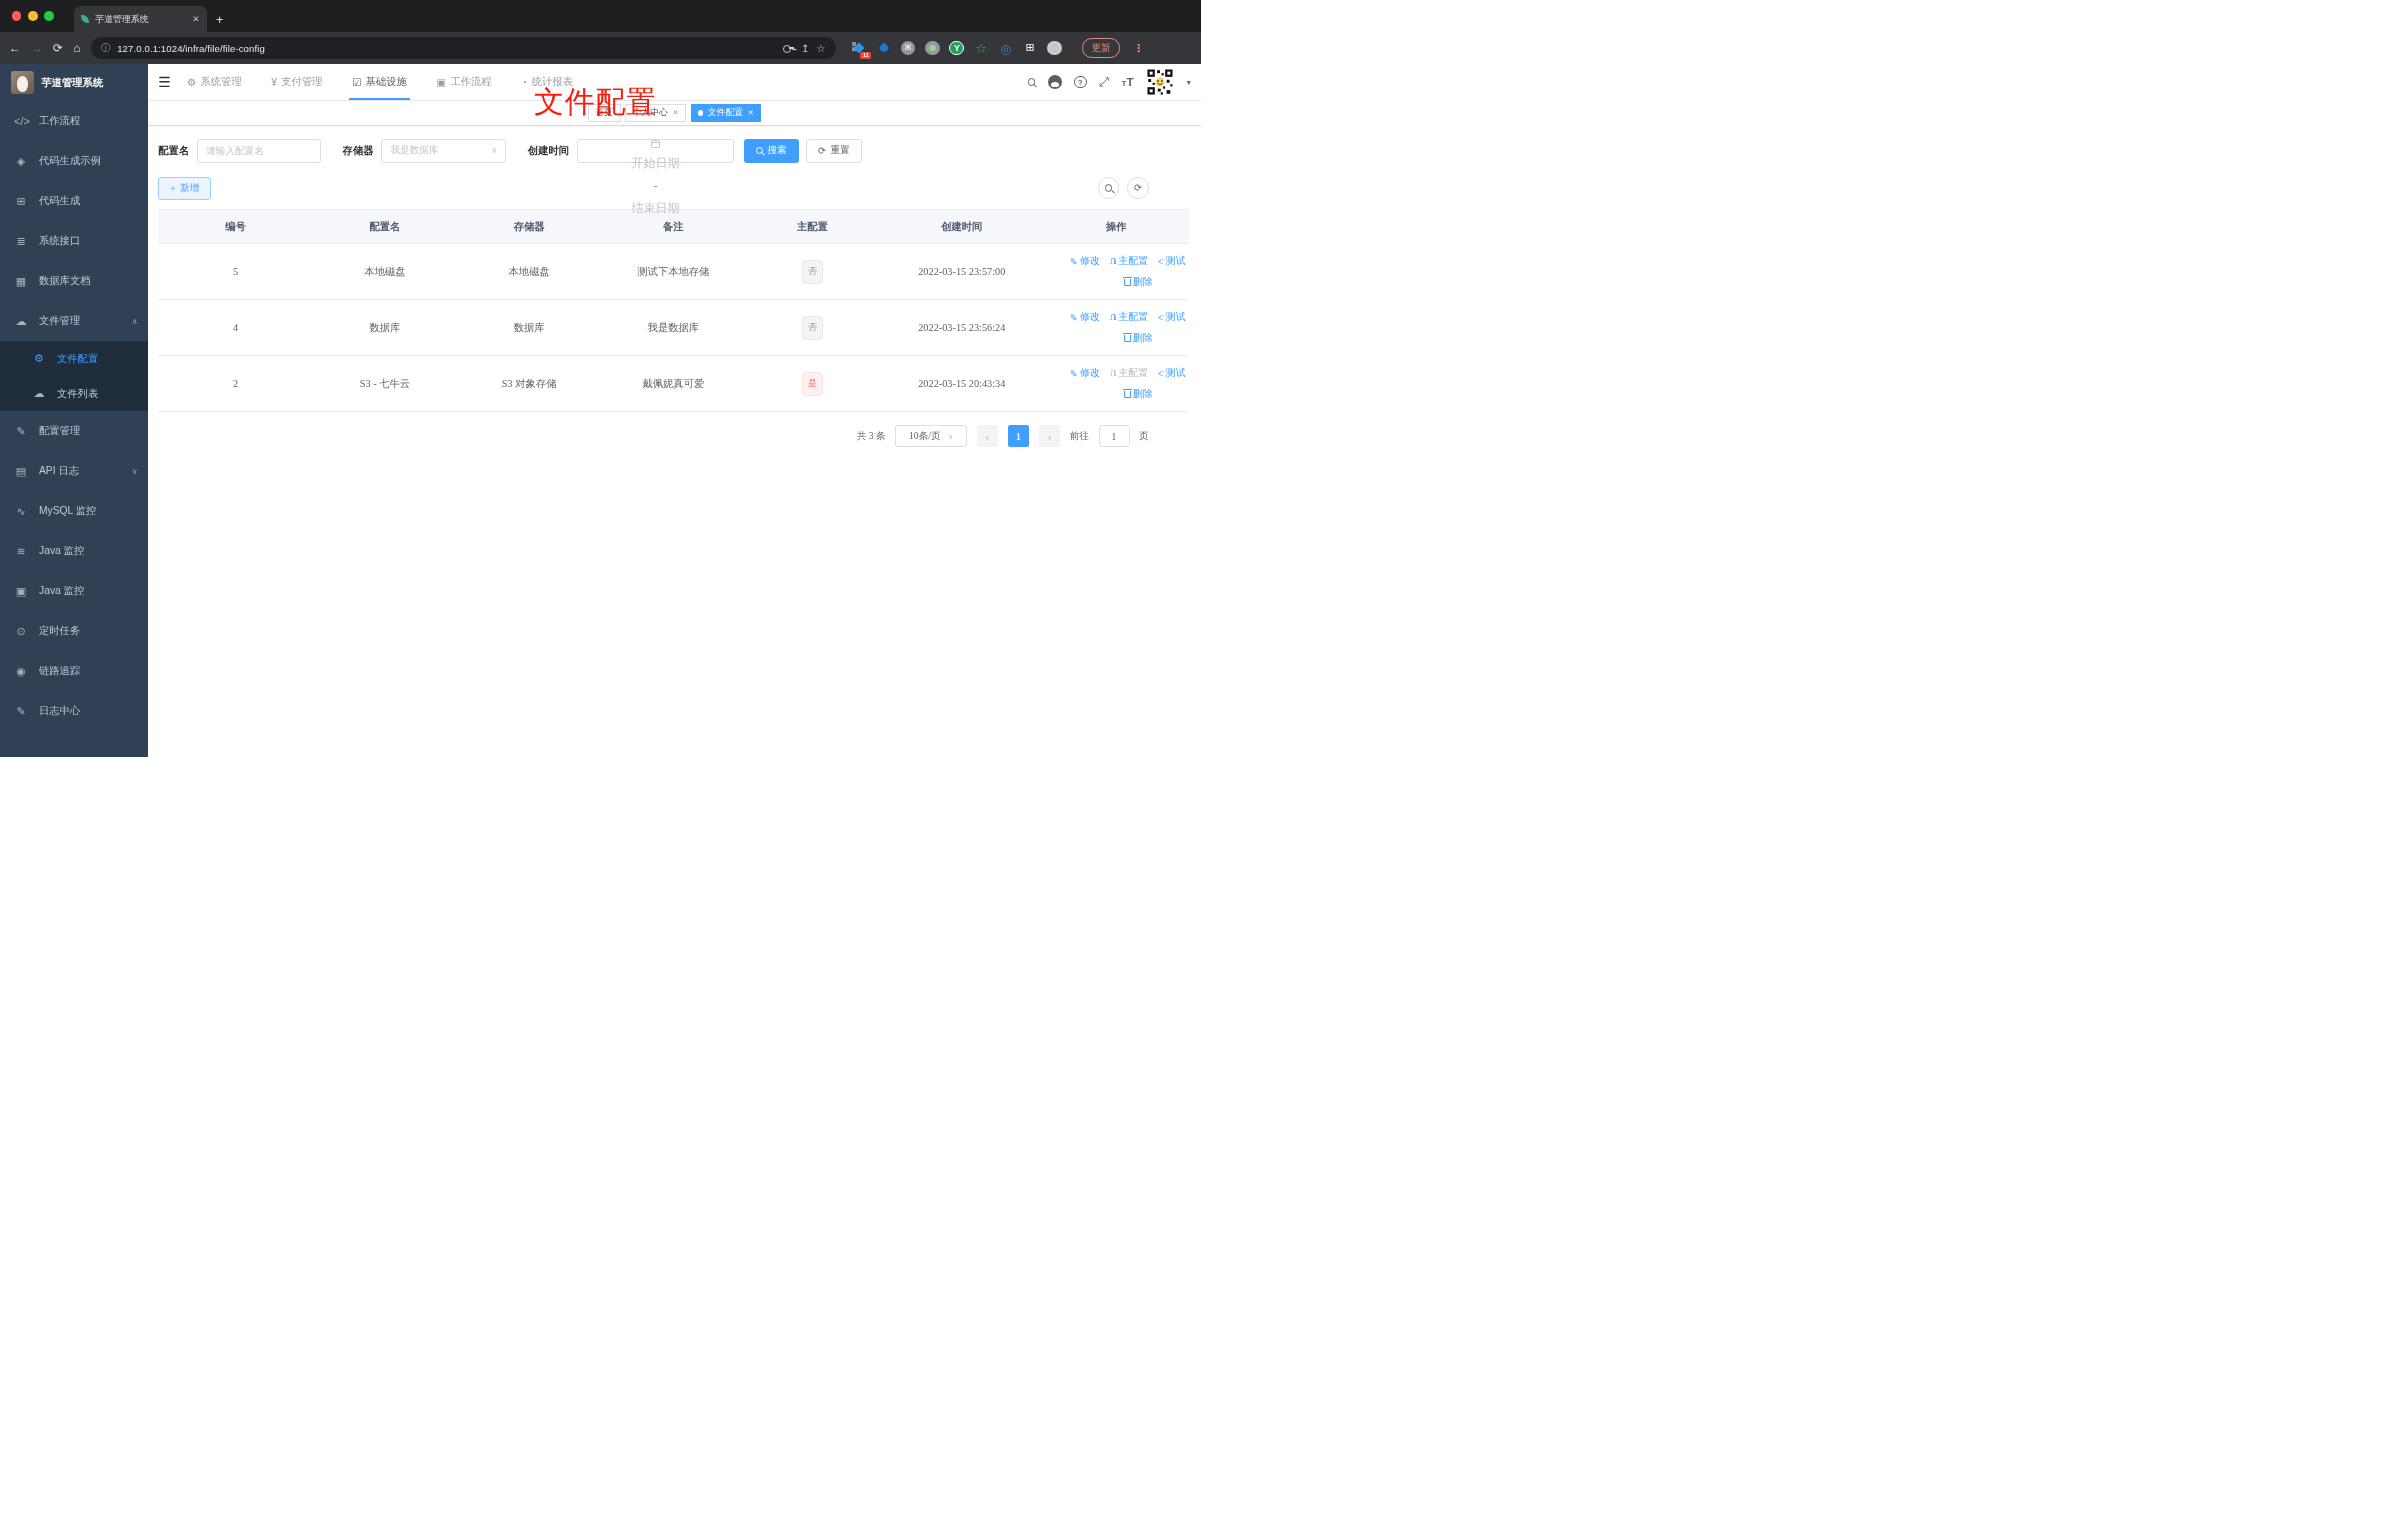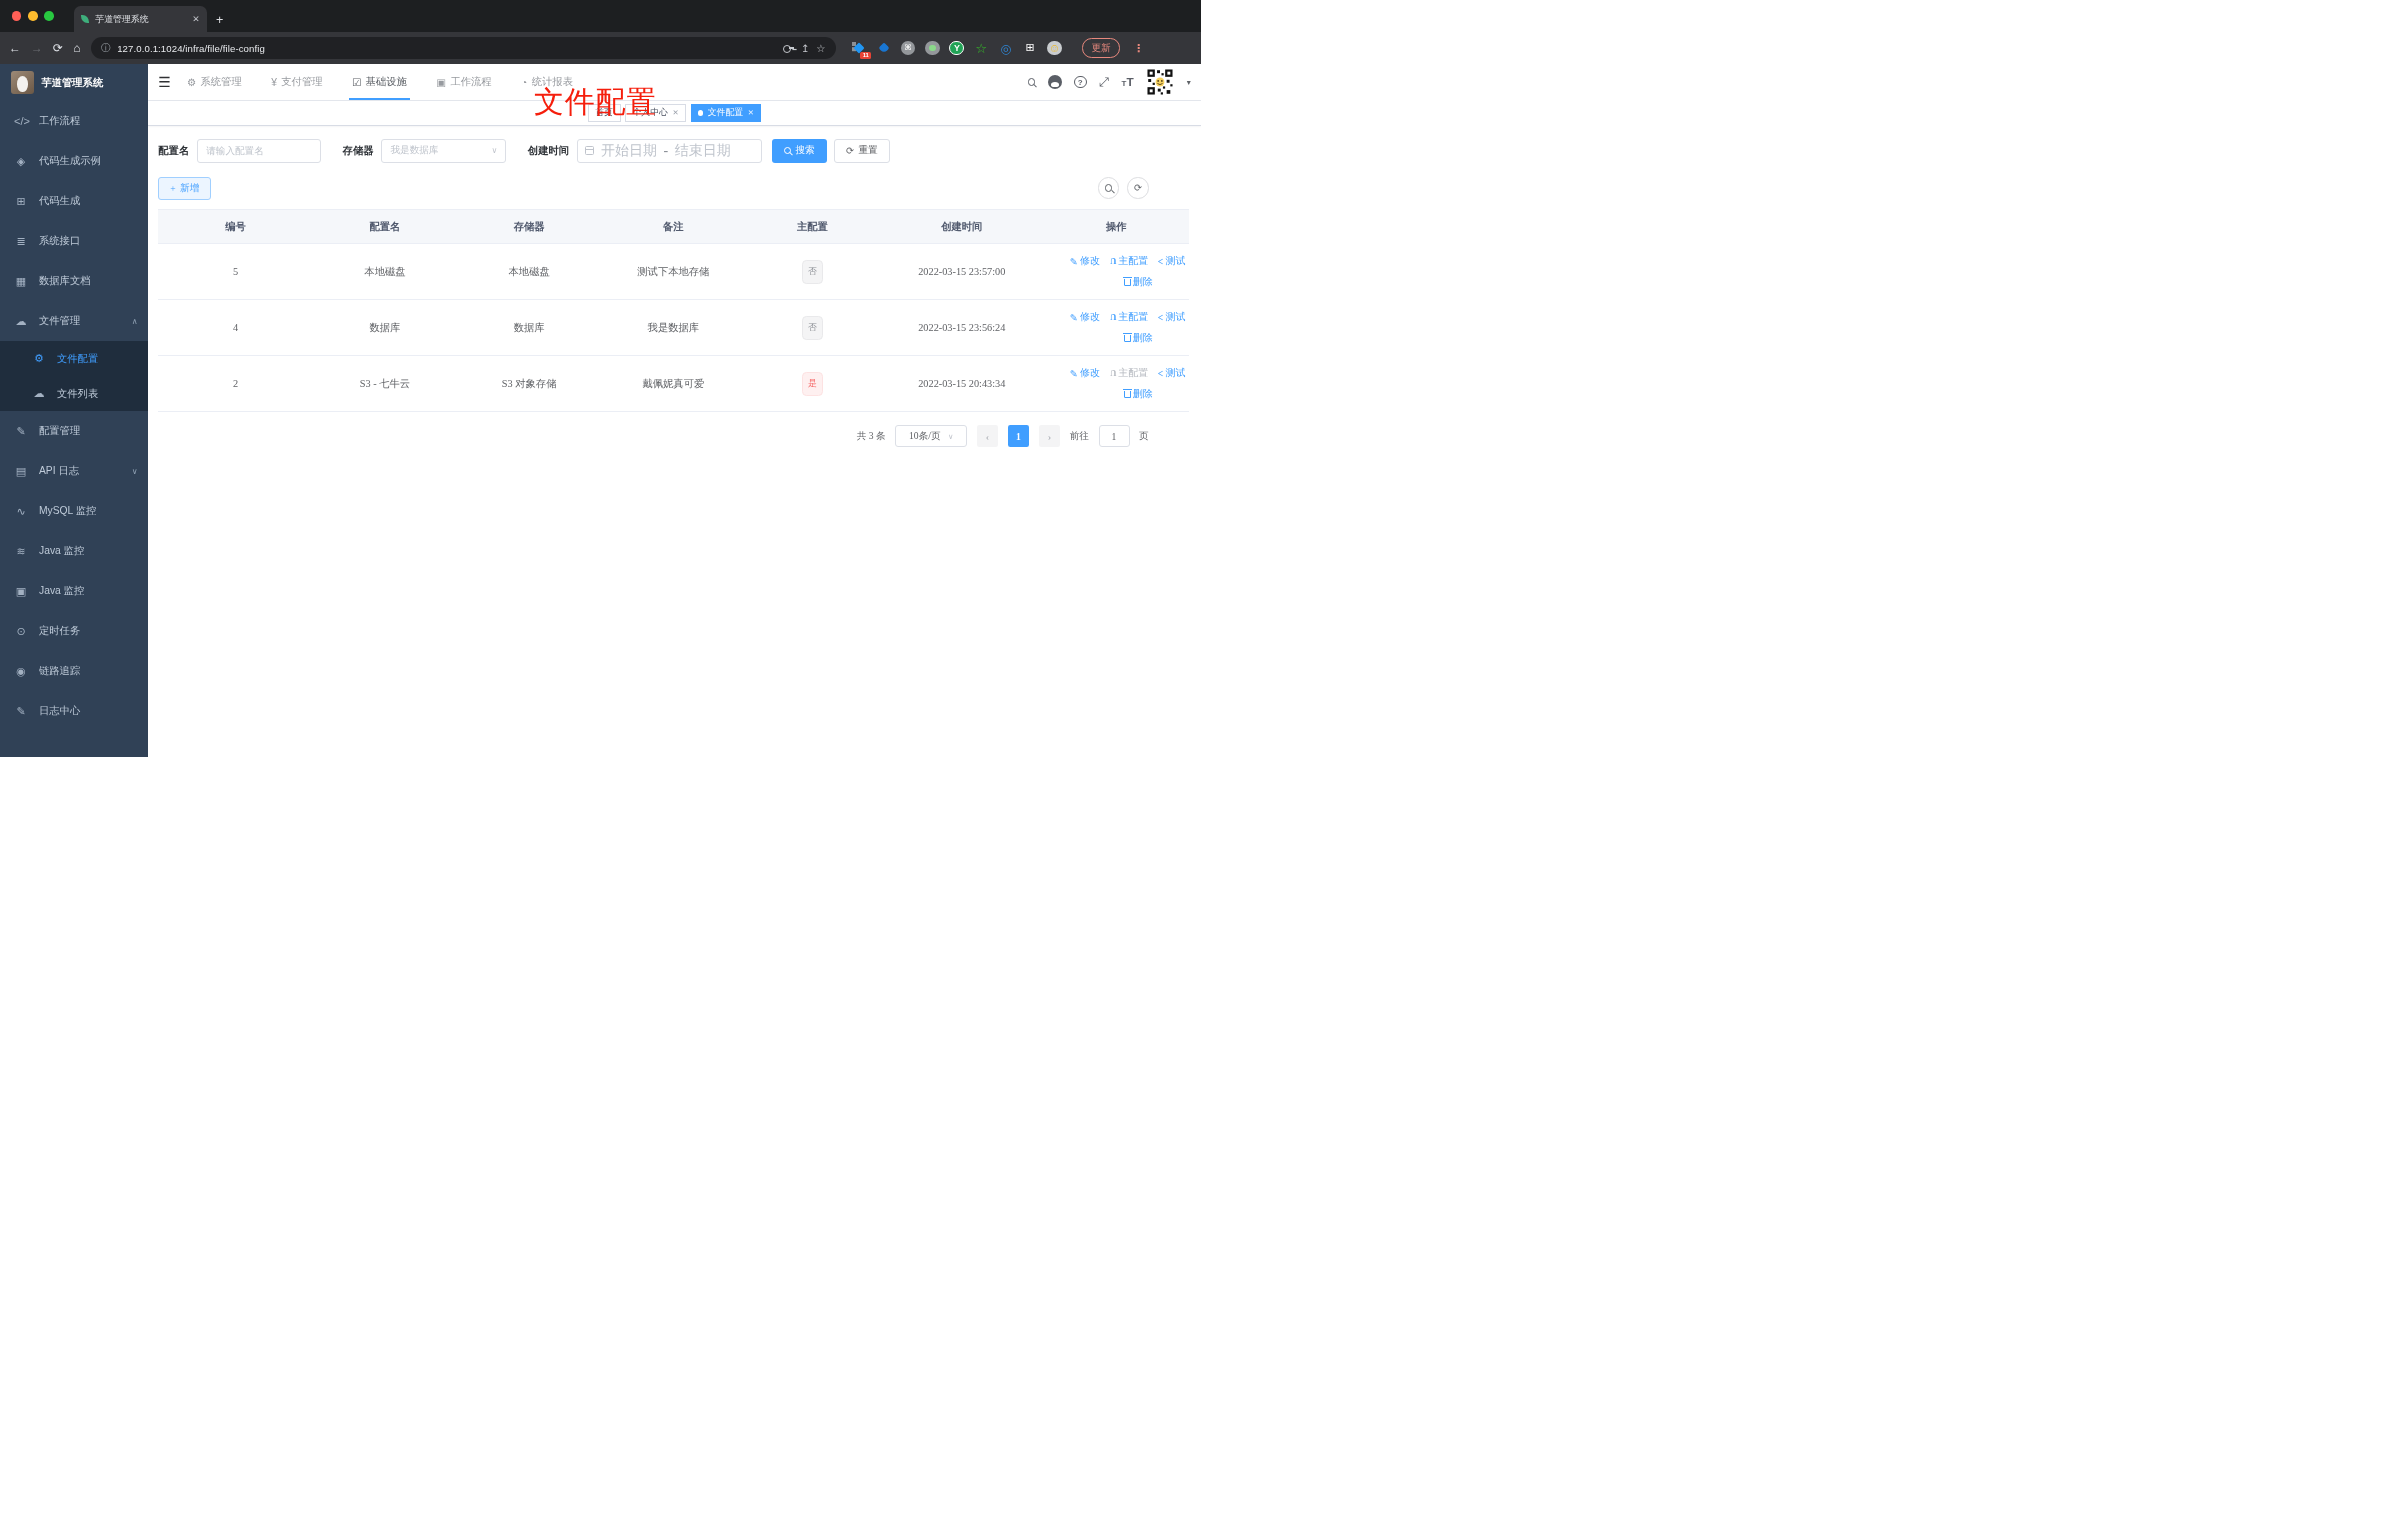--- a/index.html
+++ b/index.html
@@ -102,22 +102,22 @@
   .content { flex:1; padding:12.5px 10.3px; background:#fff;font-family:Liberation Serif, serif; }
   .filters { display:flex; align-items:center; margin-bottom:14px; font-size:10.3px; }
   .f-label { font-weight:700; color:#2f3338; margin-right:8px; white-space:nowrap; }
   .f-input { height:24px; border:0.7px solid #dcdfe6; border-radius:3px; padding:0 8px; font-size:9.6px;
     color:#606266; outline:none; font-family:inherit; }
   .f-input::placeholder { color:#bfc4cc; }
   .name-inp { width:124px; margin-right:21.4px; }
   .f-select { width:125px; height:24px; border:0.7px solid #dcdfe6; border-radius:3px; display:flex;
     align-items:center; padding:0 8px; color:#bfc4cc; font-size:9.6px; margin-right:21.4px; cursor:pointer; }
   .f-select .chev { margin-left:auto; color:#c0c4cc; font-size:8px; }
-  .f-range { width:185px; height:24px; border:0.7px solid #dcdfe6; border-radius:3px; display:flex;
-    align-items:center; gap:6.6px; padding:0 7.4px; font-size:14px; color:#bfc4cc; margin-right:9.6px; }
+  .f-range { width:157px; height:24px; border:0.7px solid #dcdfe6; border-radius:3px; display:flex;
+    align-items:center; gap:6.6px; padding:0 7.4px; font-size:12px; color:#bfc4cc; margin-right:9.6px;flex-direction:column; }
   .cal { width:8.9px; height:8.9px; border:1px solid #c0c4cc; border-radius:1.5px; position:relative; flex:none; }
   .cal::before { content:""; position:absolute; top:1.5px; left:0; right:0; height:1px; background:#c0c4cc; }
   .range-sep { color:#8a8f97; }
   .btn { height:24px; border-radius:3px; font-size:9.6px; display:inline-flex; align-items:center; gap:4.4px;
     padding:0 11px; cursor:pointer; border:0.7px solid transparent; font-family:inherit; }
   .btn-primary { background:#409eff; color:#fff; }
   .btn-plain { background:#fff; border-color:#dcdfe6; color:#606266; margin-left:7.4px; }
   .btn-add { background:#ecf5ff; border:0.7px solid #a0cfff; color:#409eff; height:23px; }
   .toolbar2 { display:flex; align-items:center; margin-bottom:9.6px; }
   .tool-circles { margin-left:auto; display:flex; gap:8px; margin-right:42px; }

